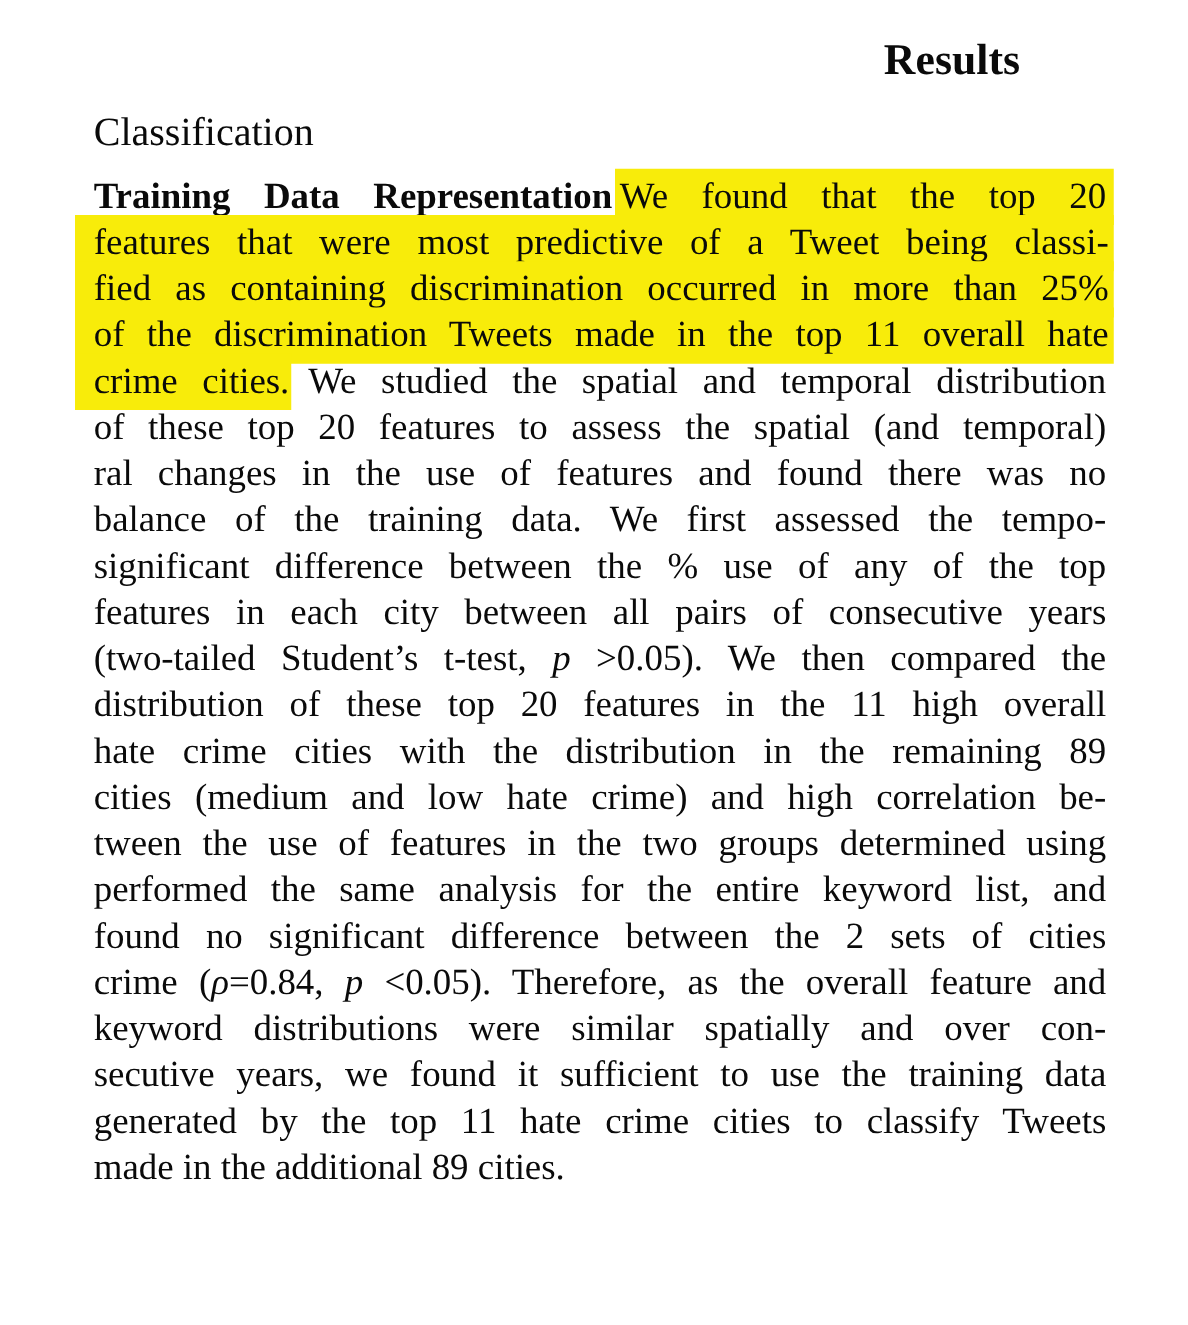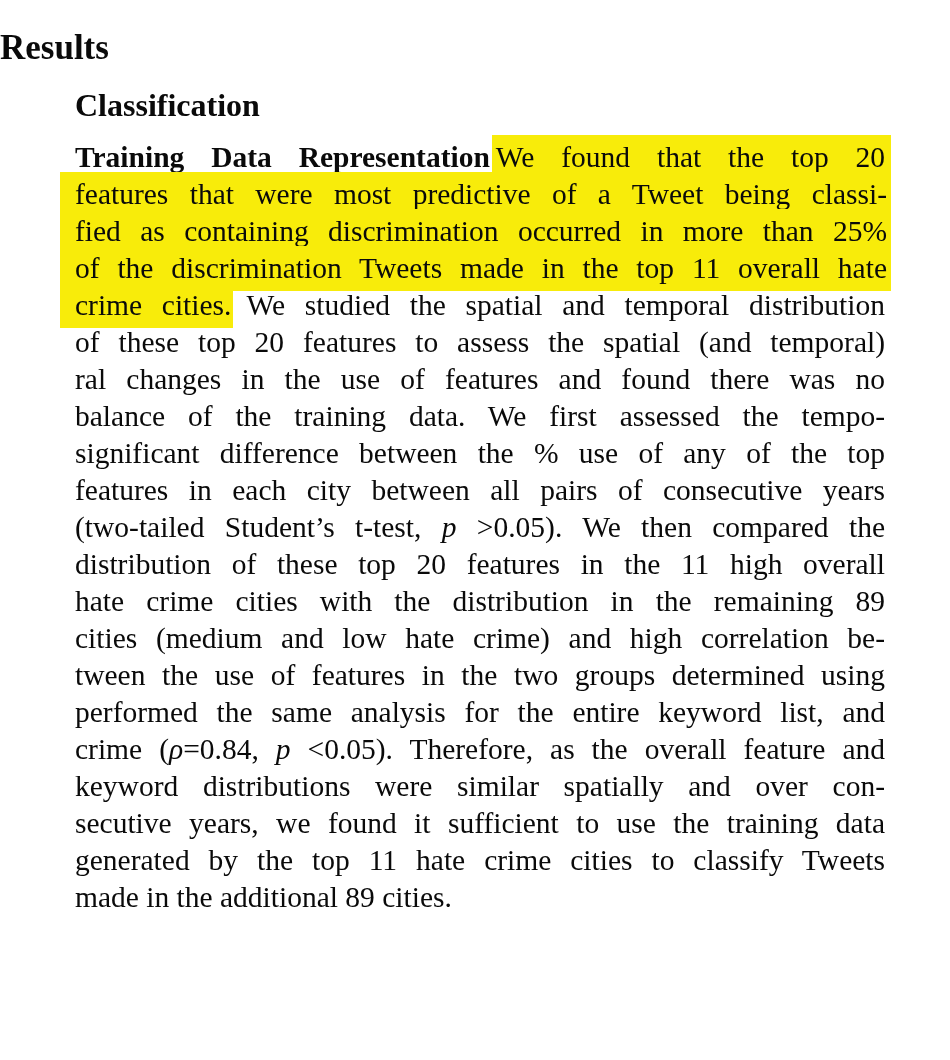--- a/index.html
+++ b/index.html
@@ -14,31 +14,31 @@
     background: #ffffff;
     color: #0a0a0a;
     font-family: "Liberation Serif", "DejaVu Serif", serif;
     overflow: hidden;
   }
   .section-title {
     position: absolute;
     top: 26px;
     left: 0;
     width: 816px;
-    text-align: left;
+    text-align: right;
     font-size: 35px;
     font-weight: 700;
     line-height: 44px;
   }
   .subsection-title {
     position: absolute;
     top: 85px;
     left: 75px;
     font-size: 32px;
-    font-weight: 700;
+    font-weight: 400;
     line-height: 40px;
   }
   .paragraph {
     position: absolute;
     top: 139px;
     left: 75px;
     width: 810px;
     font-size: 29.5px;
   }
   .line {
@@ -91,19 +91,20 @@
       <div class="line"><span>ral changes in the use of features and found there was no</span></div>
       <div class="line"><span>balance of the training data. We first assessed the tempo-</span></div>
       <div class="line"><span>significant difference between the % use of any of the top</span></div>
       <div class="line"><span>features in each city between all pairs of consecutive years</span></div>
       <div class="line"><span>(two-tailed Student’s t-test, </span><span class="i">p</span><span> &gt;0.05). We then compared the</span></div>
       <div class="line"><span>distribution of these top 20 features in the 11 high overall</span></div>
       <div class="line"><span>hate crime cities with the distribution in the remaining 89</span></div>
       <div class="line"><span>cities (medium and low hate crime) and high correlation be-</span></div>
       <div class="line"><span>tween the use of features in the two groups determined using</span></div>
       <div class="line"><span>performed the same analysis for the entire keyword list, and</span></div>
+      <div class="line"><span>found no significant difference between the 2 sets of cities</span></div>
       <div class="line"><span>crime (</span><span class="i">ρ</span><span>=0.84, </span><span class="i">p</span><span> &lt;0.05). Therefore, as the overall feature and</span></div>
       <div class="line"><span>keyword distributions were similar spatially and over con-</span></div>
       <div class="line"><span>secutive years, we found it sufficient to use the training data</span></div>
       <div class="line"><span>generated by the top 11 hate crime cities to classify Tweets</span></div>
       <div class="line last"><span>made in the additional 89 cities.</span></div>
     </div>
 </div>
 
 </body></html>

